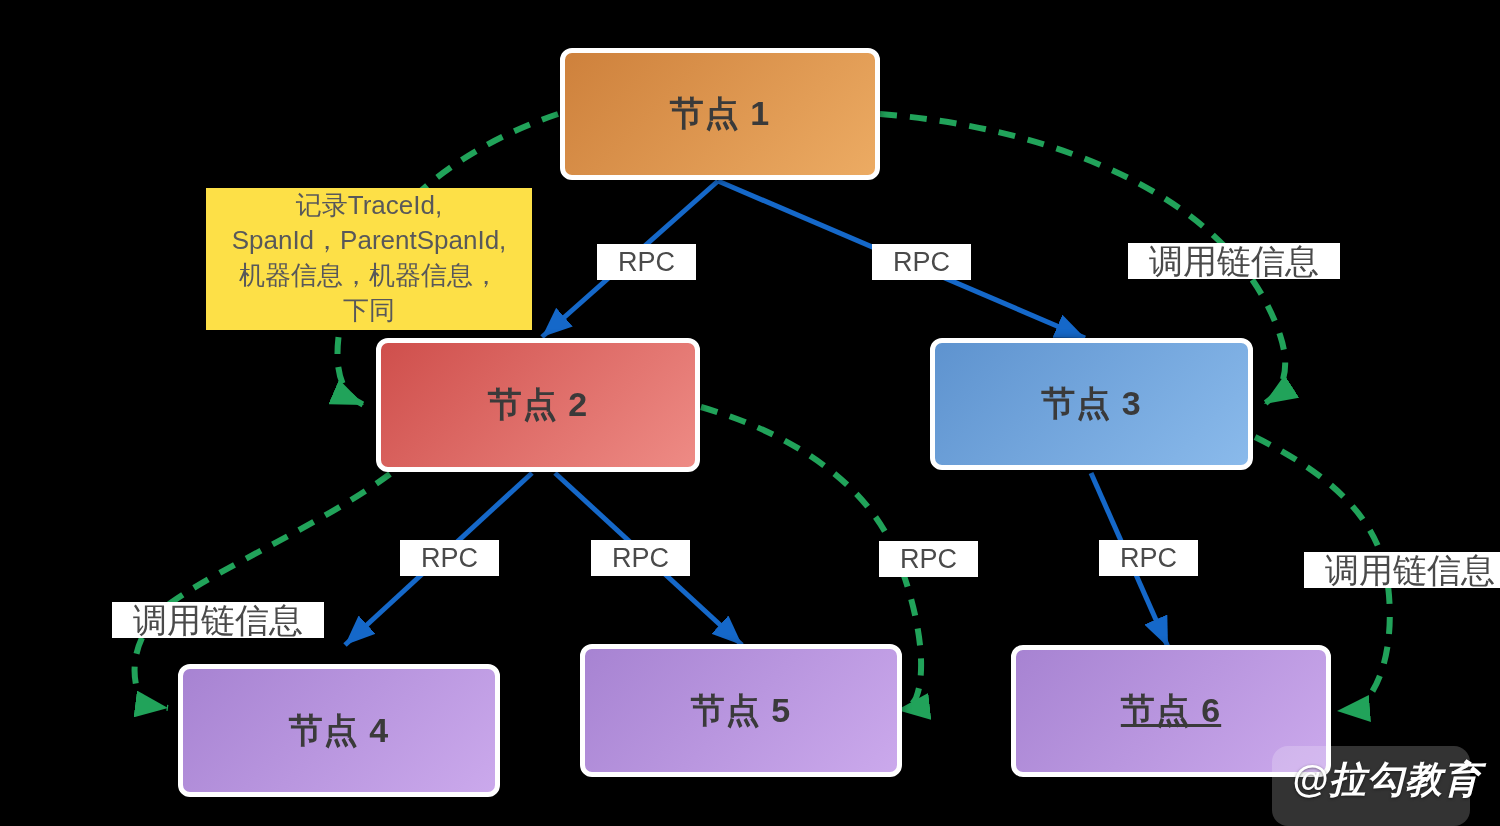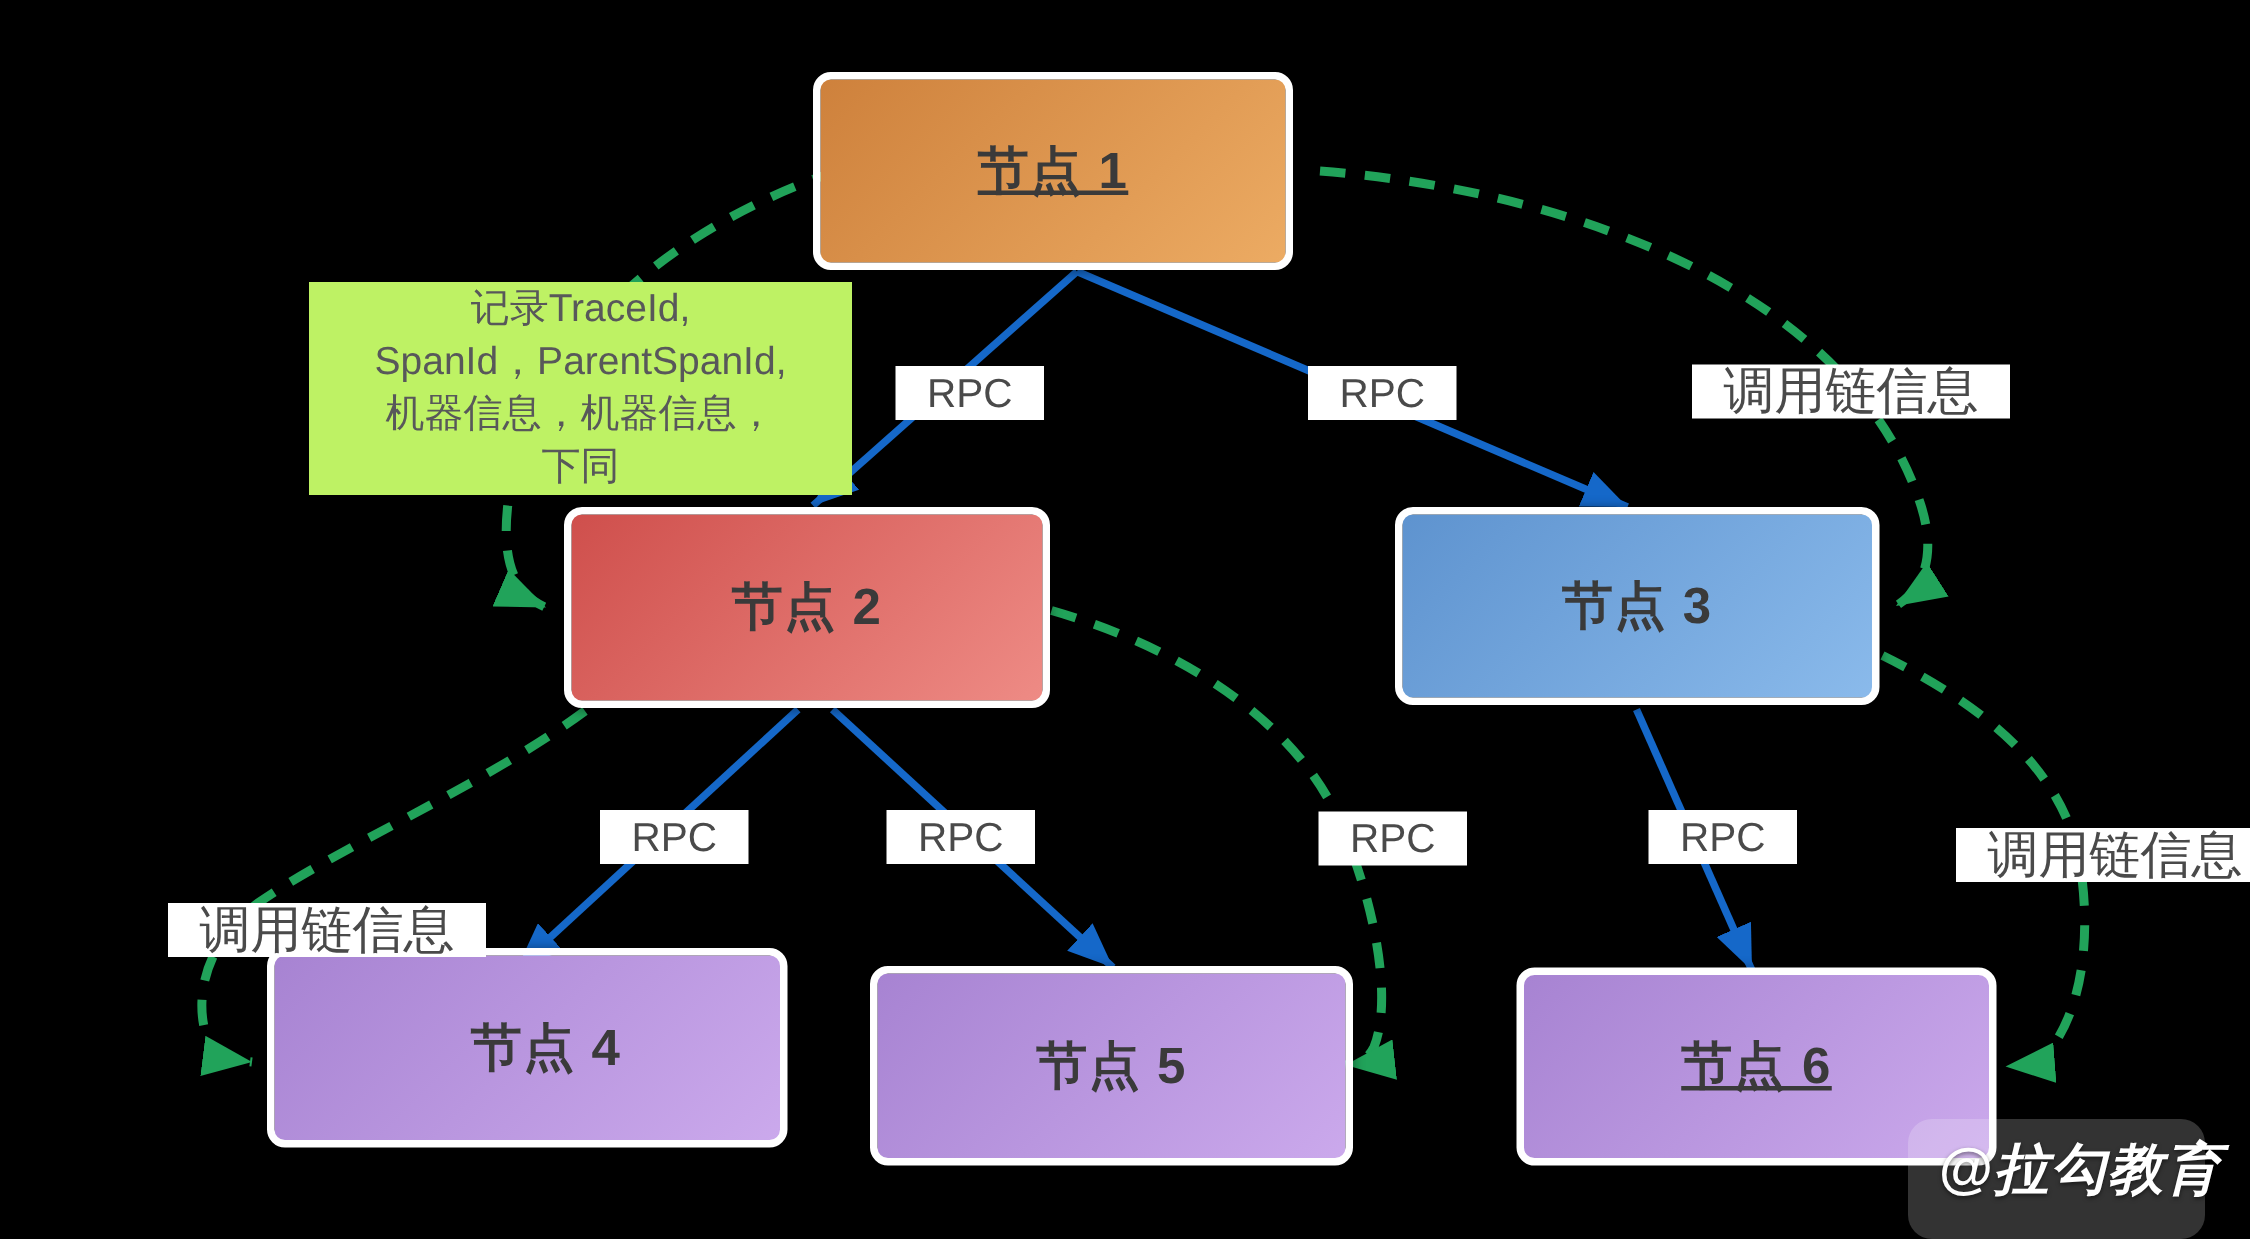--- a/index.html
+++ b/index.html
@@ -8,43 +8,43 @@
     overflow:hidden;
     font-family:"Liberation Sans","DejaVu Sans",sans-serif;
   }
   #arrows{position:absolute;left:0;top:0;z-index:1;}
   .node{
     position:absolute;z-index:2;border:5px solid #fff;border-radius:12px;
     box-shadow:0 1px 8px rgba(0,0,0,.45);
     display:flex;align-items:center;justify-content:center;
     color:#3a3a3a;font-weight:700;font-size:34px;letter-spacing:1px;
   }
-  #n1{left:542px;top:48px;width:310px;height:122px;background:linear-gradient(135deg,#CE813C,#ECAB63);text-decoration:underline;}
+  #n1{left:560px;top:48px;width:310px;height:122px;background:linear-gradient(135deg,#CE813C,#ECAB63);}
   #n2{left:376px;top:338px;width:314px;height:124px;background:linear-gradient(135deg,#CF4F4C,#EE8B85);}
   #n3{left:930px;top:338px;width:313px;height:122px;background:linear-gradient(135deg,#5E93CF,#8ABAEB);}
-  #n4{left:178px;top:632px;width:312px;height:123px;background:linear-gradient(135deg,#A783D2,#CBA9EC);padding-left:25px;}
+  #n4{left:178px;top:664px;width:312px;height:123px;background:linear-gradient(135deg,#A783D2,#CBA9EC);}
   #n5{left:580px;top:644px;width:312px;height:123px;background:linear-gradient(135deg,#A783D2,#CBA9EC);}
   #n6{left:1011px;top:645px;width:310px;height:122px;background:linear-gradient(135deg,#A783D2,#CBA9EC);text-decoration:underline;}
   .lbl{
     position:absolute;z-index:3;background:#fff;color:#4a4a4a;
     font-size:27px;line-height:34px;padding:1px 21px;white-space:nowrap;
   }
   .chain{font-size:34px;}
   #lrpc1{left:597px;top:244px;}
   #lrpc2{left:872px;top:244px;}
   #lchain-top{left:1128px;top:243px;}
   #lrpc3{left:400px;top:540px;}
   #lrpc4{left:591px;top:540px;}
   #lrpc5{left:879px;top:541px;}
   #lrpc6{left:1099px;top:540px;}
   #lchain-left{left:112px;top:602px;}
   #lchain-right{left:1304px;top:552px;}
   #annotation{
-    position:absolute;z-index:3;left:206px;top:188px;width:362px;height:142px;
-    background:#bef264;color:#58585a;font-size:26px;line-height:35px;
+    position:absolute;z-index:3;left:206px;top:188px;width:326px;height:142px;
+    background:#fde047;color:#58585a;font-size:26px;line-height:35px;
     text-align:center;overflow:hidden;
   }
   #wm-badge{
     position:absolute;z-index:4;left:1272px;top:746px;width:198px;height:80px;
     background:rgba(255,255,255,0.20);border-radius:16px;
   }
   #watermark{
     position:absolute;z-index:5;left:1292px;top:755px;
     color:#fff;font-weight:700;font-size:37px;letter-spacing:1px;
     text-shadow:0 1px 3px rgba(0,0,0,.5);

